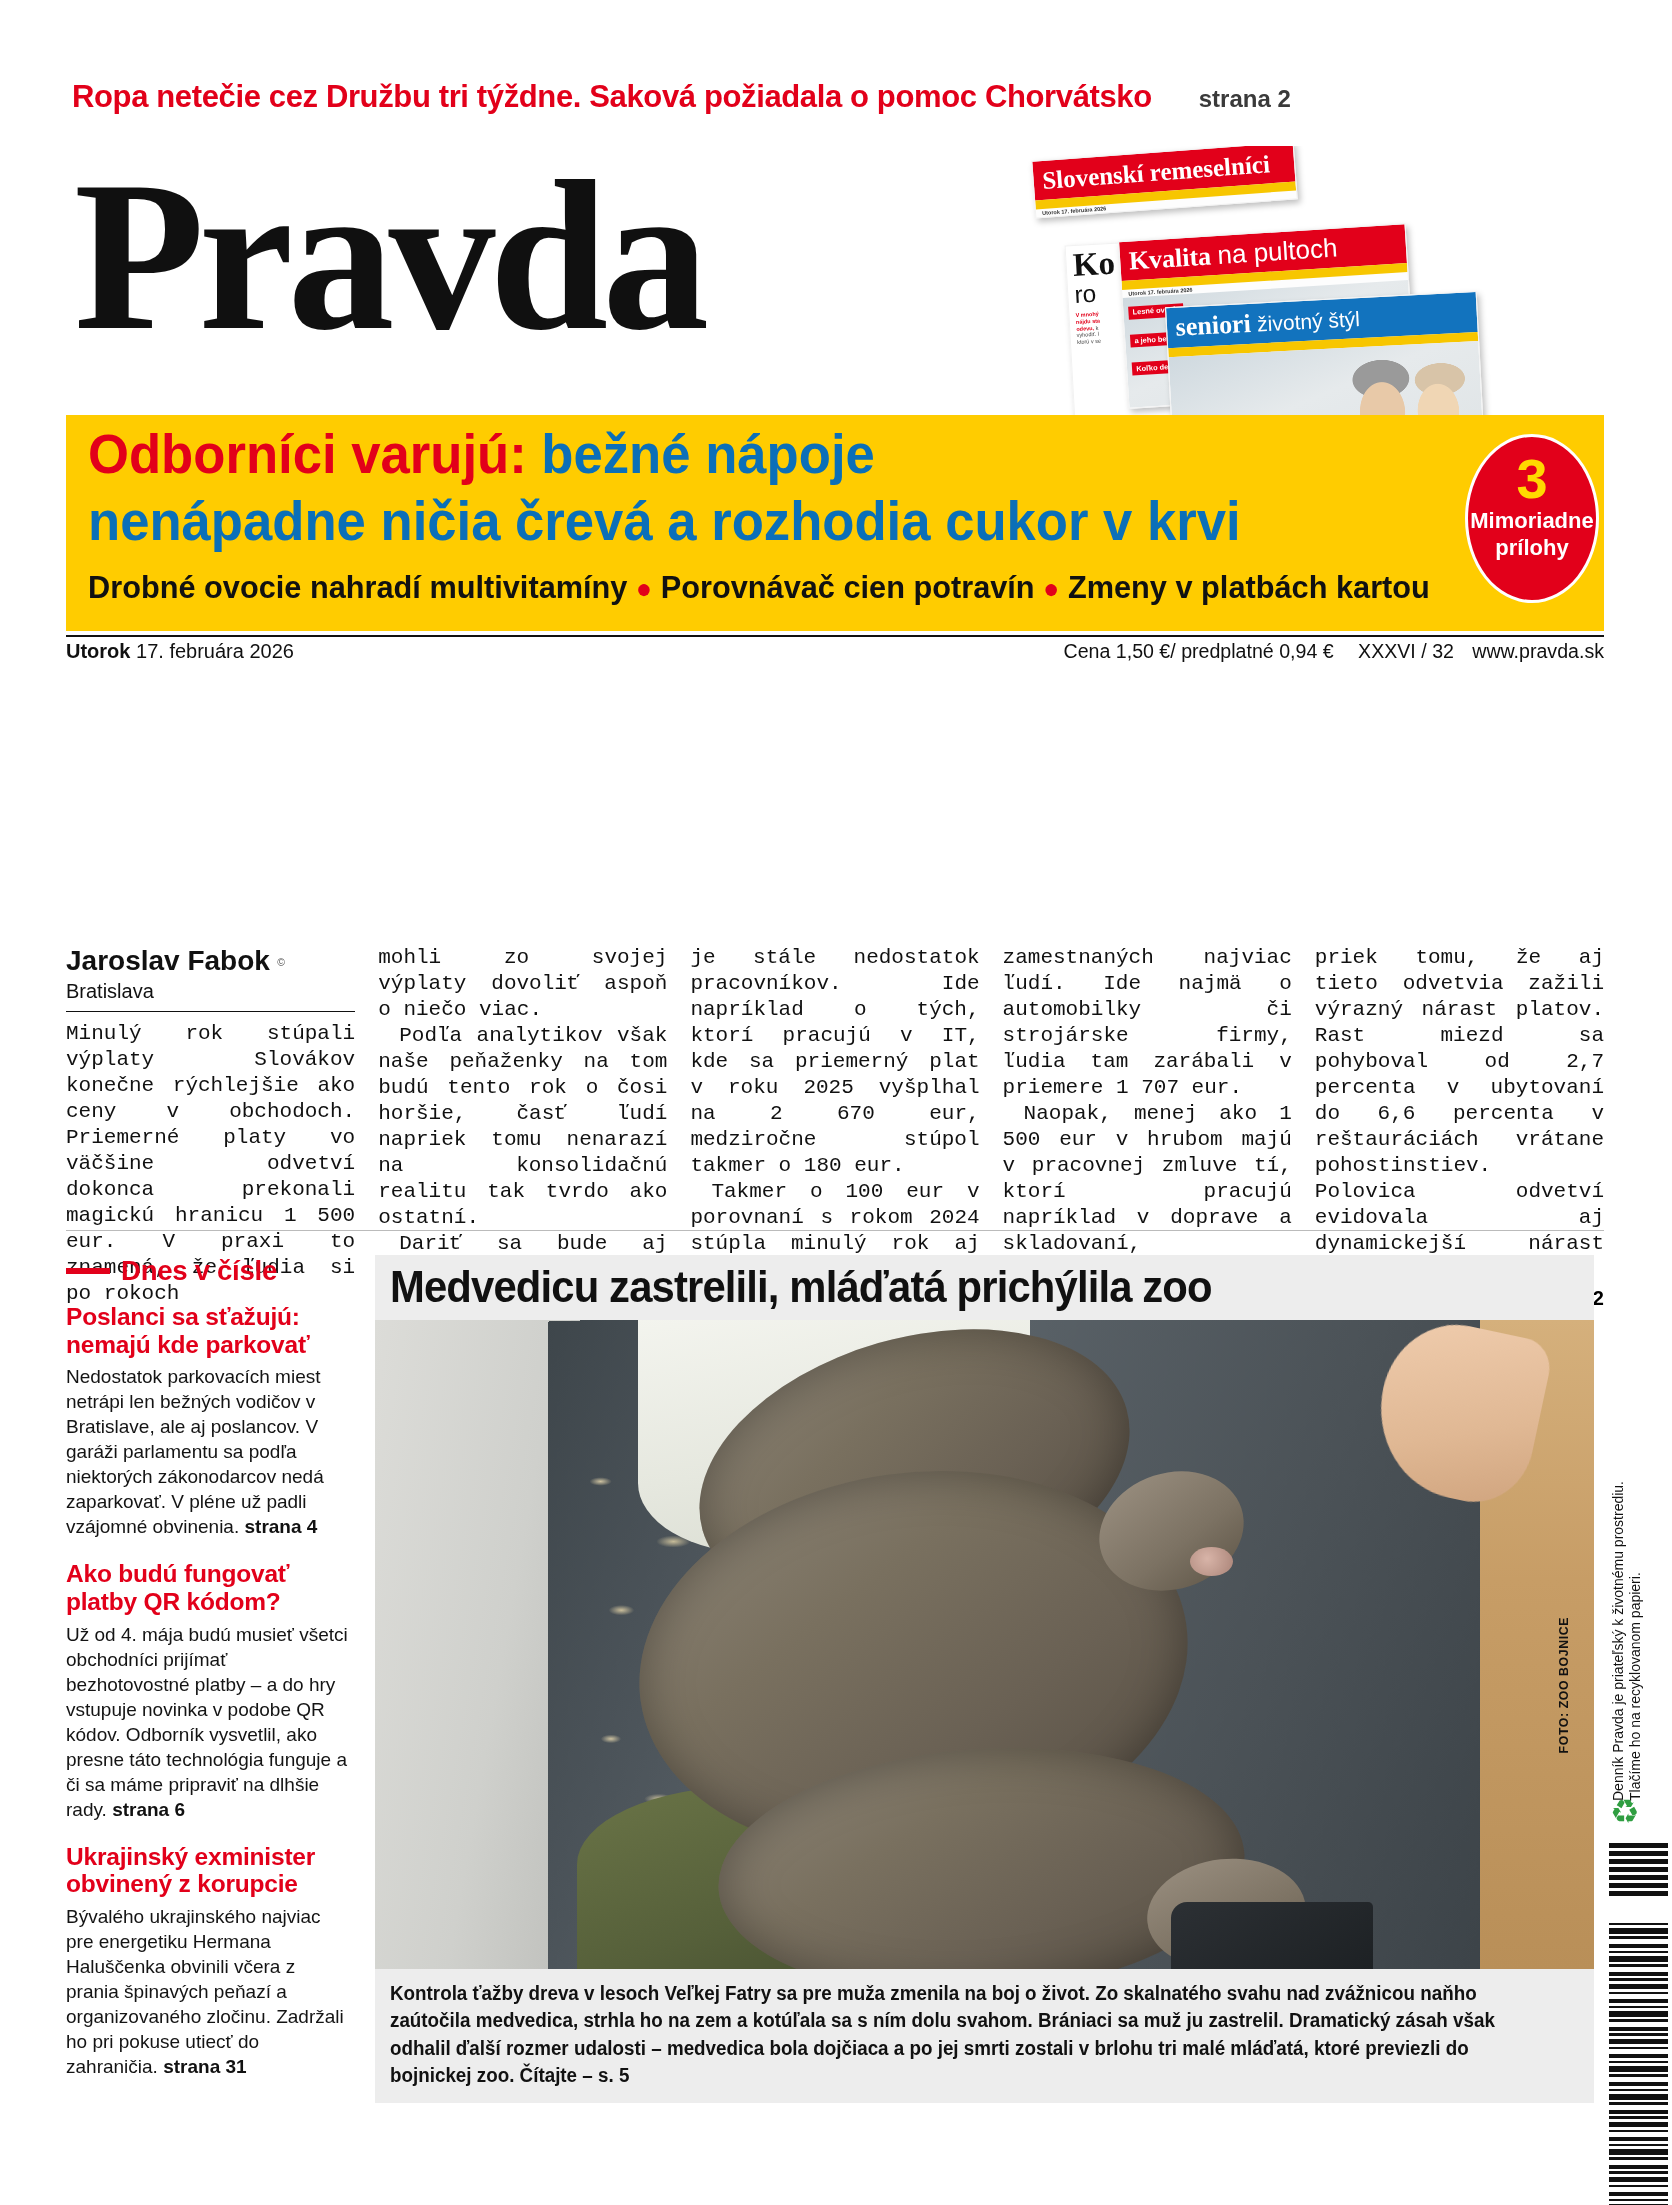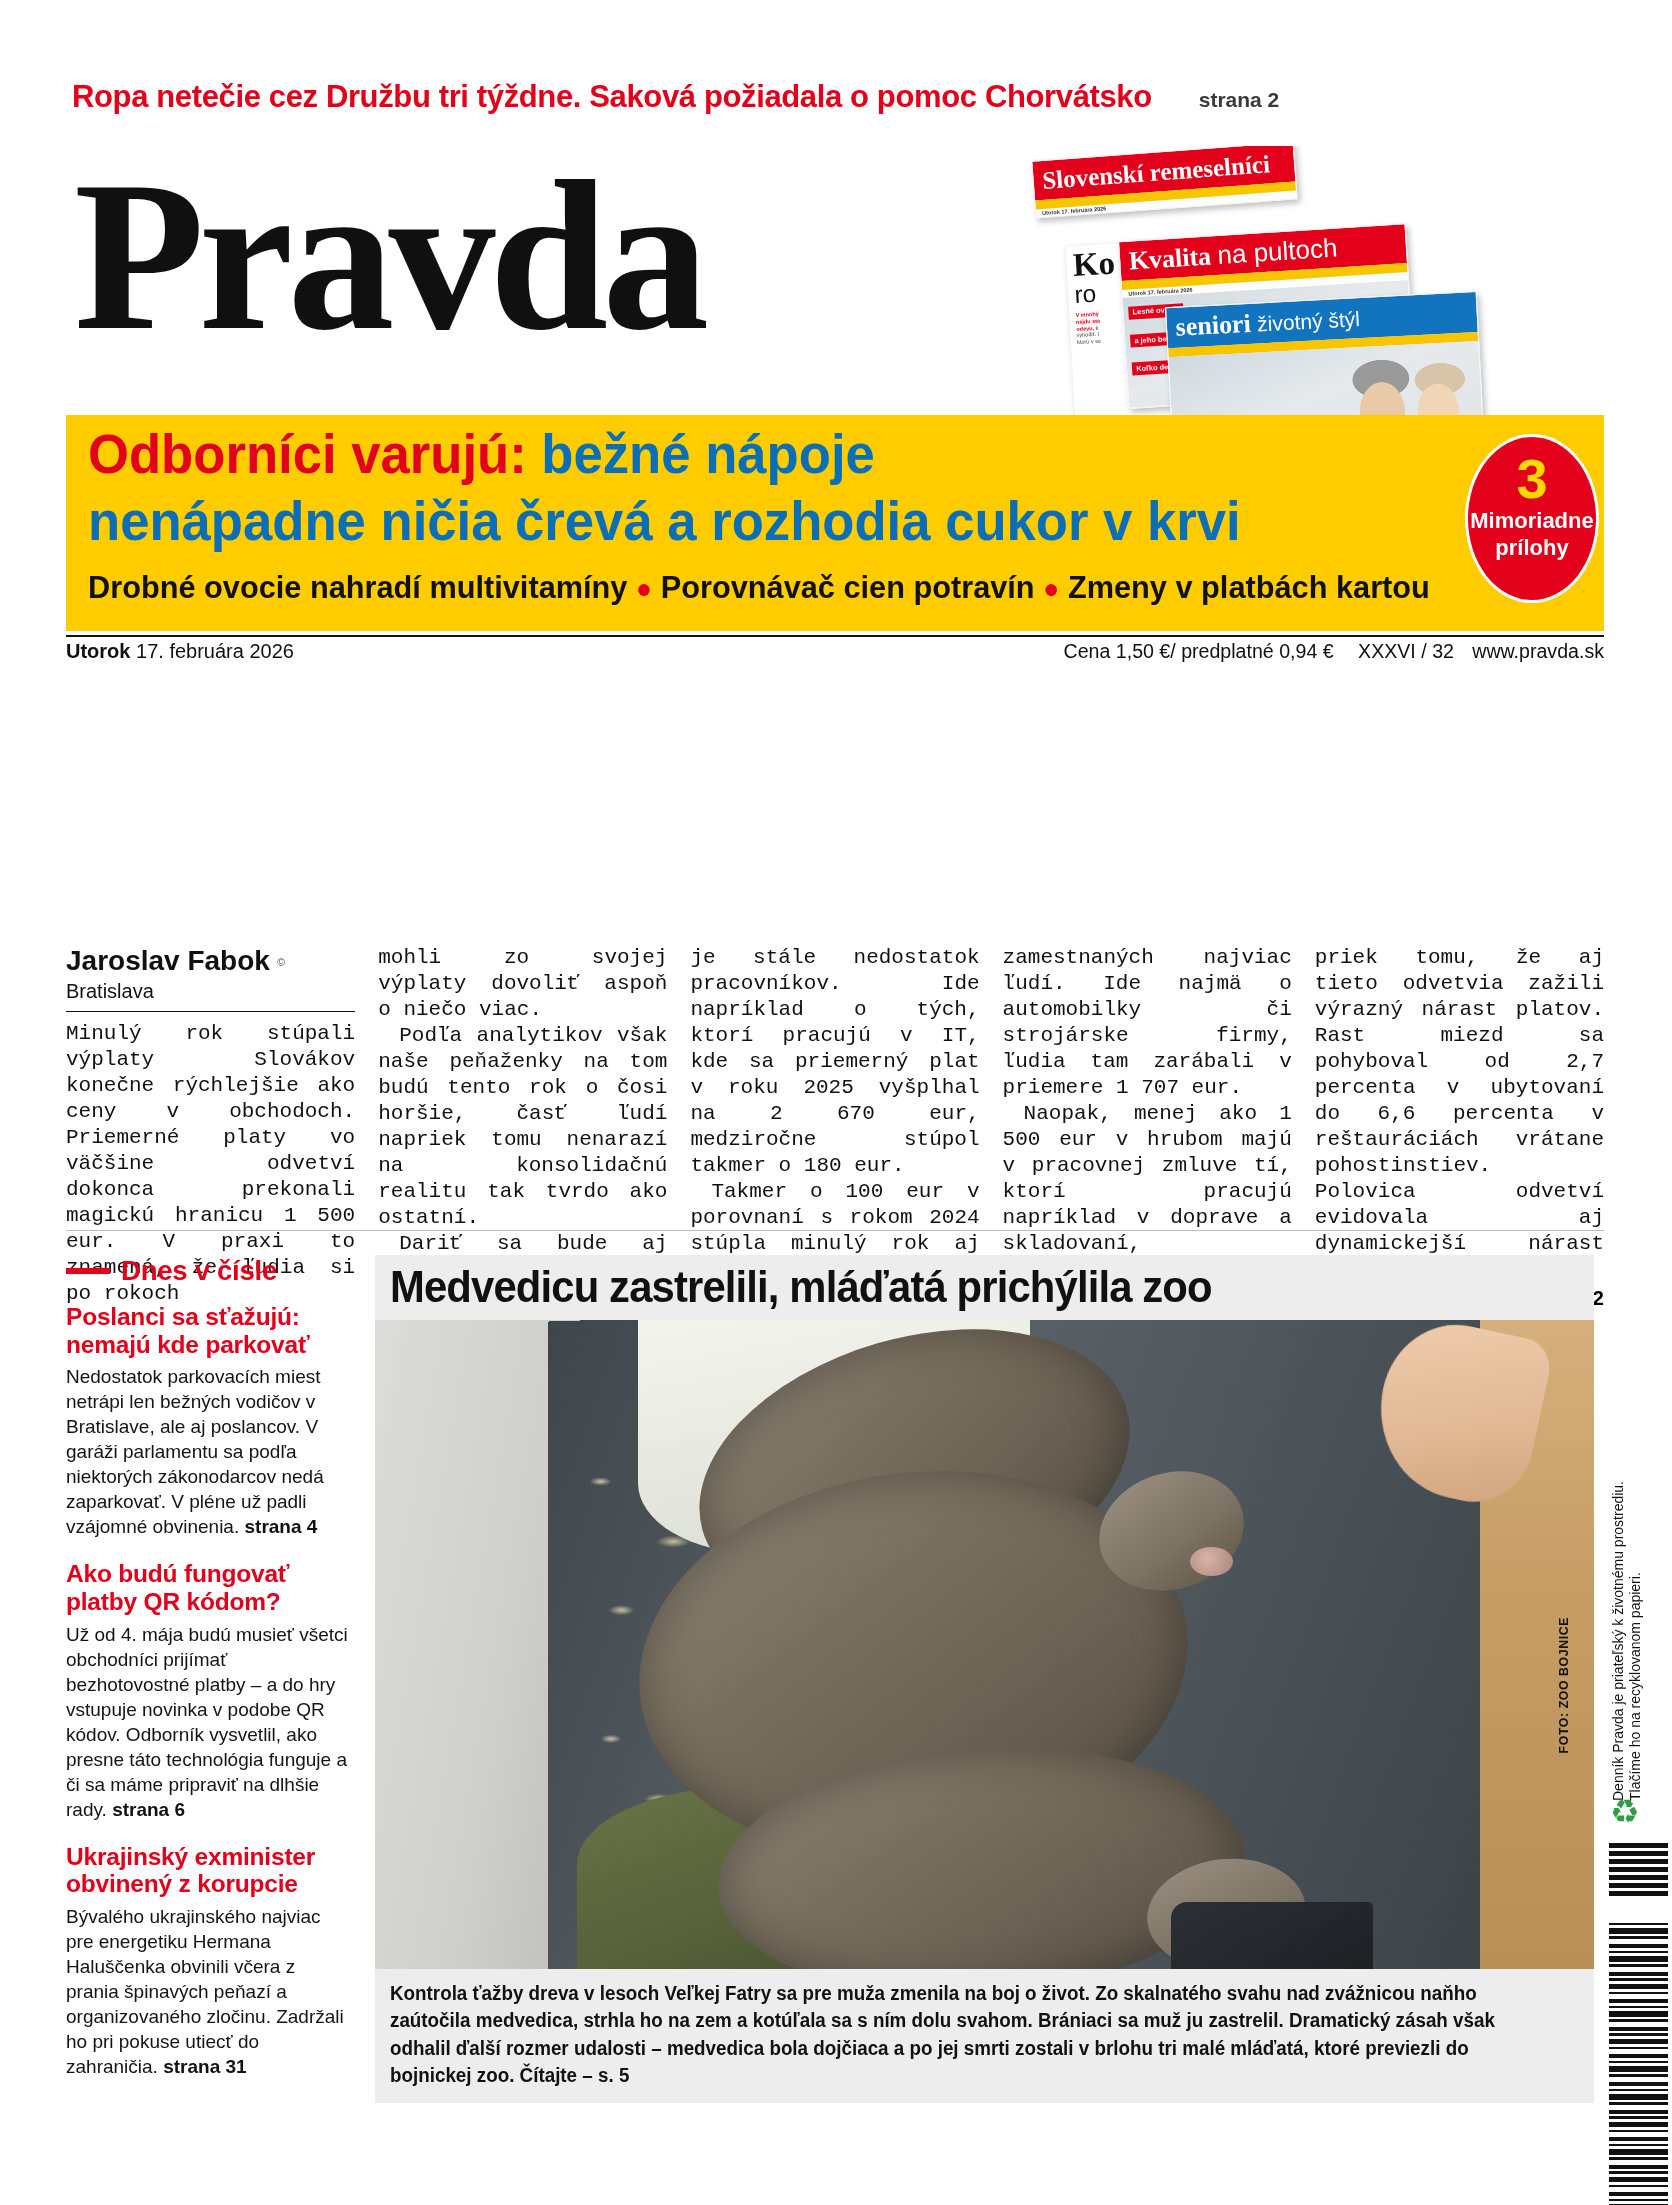--- a/index.html
+++ b/index.html
@@ -16,21 +16,21 @@
     position: absolute; left: 72px; top: 78px; width: 1531px; height: 43px;
     display: flex; align-items: baseline; gap: 13.5px;
   }
   .top-strip-title {
     font-family: "Liberation Sans", sans-serif;
     font-weight: bold; font-size: 32px; color: #E2001A;
     letter-spacing: -0.4px; white-space: nowrap;
     transform: scaleX(0.97); transform-origin: left center;
   }
   .top-strip-page {
-    font-weight: bold; font-size: 21px; color: #3a3a3a; white-space: nowrap;
+    font-weight: bold; font-size: 24px; color: #3a3a3a; white-space: nowrap;
   }
 
   
   .masthead {
     position: absolute; left: 74px; top: 152px; width: 992px; height: 227px;
   }
   .masthead-word {
     font-family: "Liberation Serif", serif;
     font-weight: bold;
     font-size: 214px;

